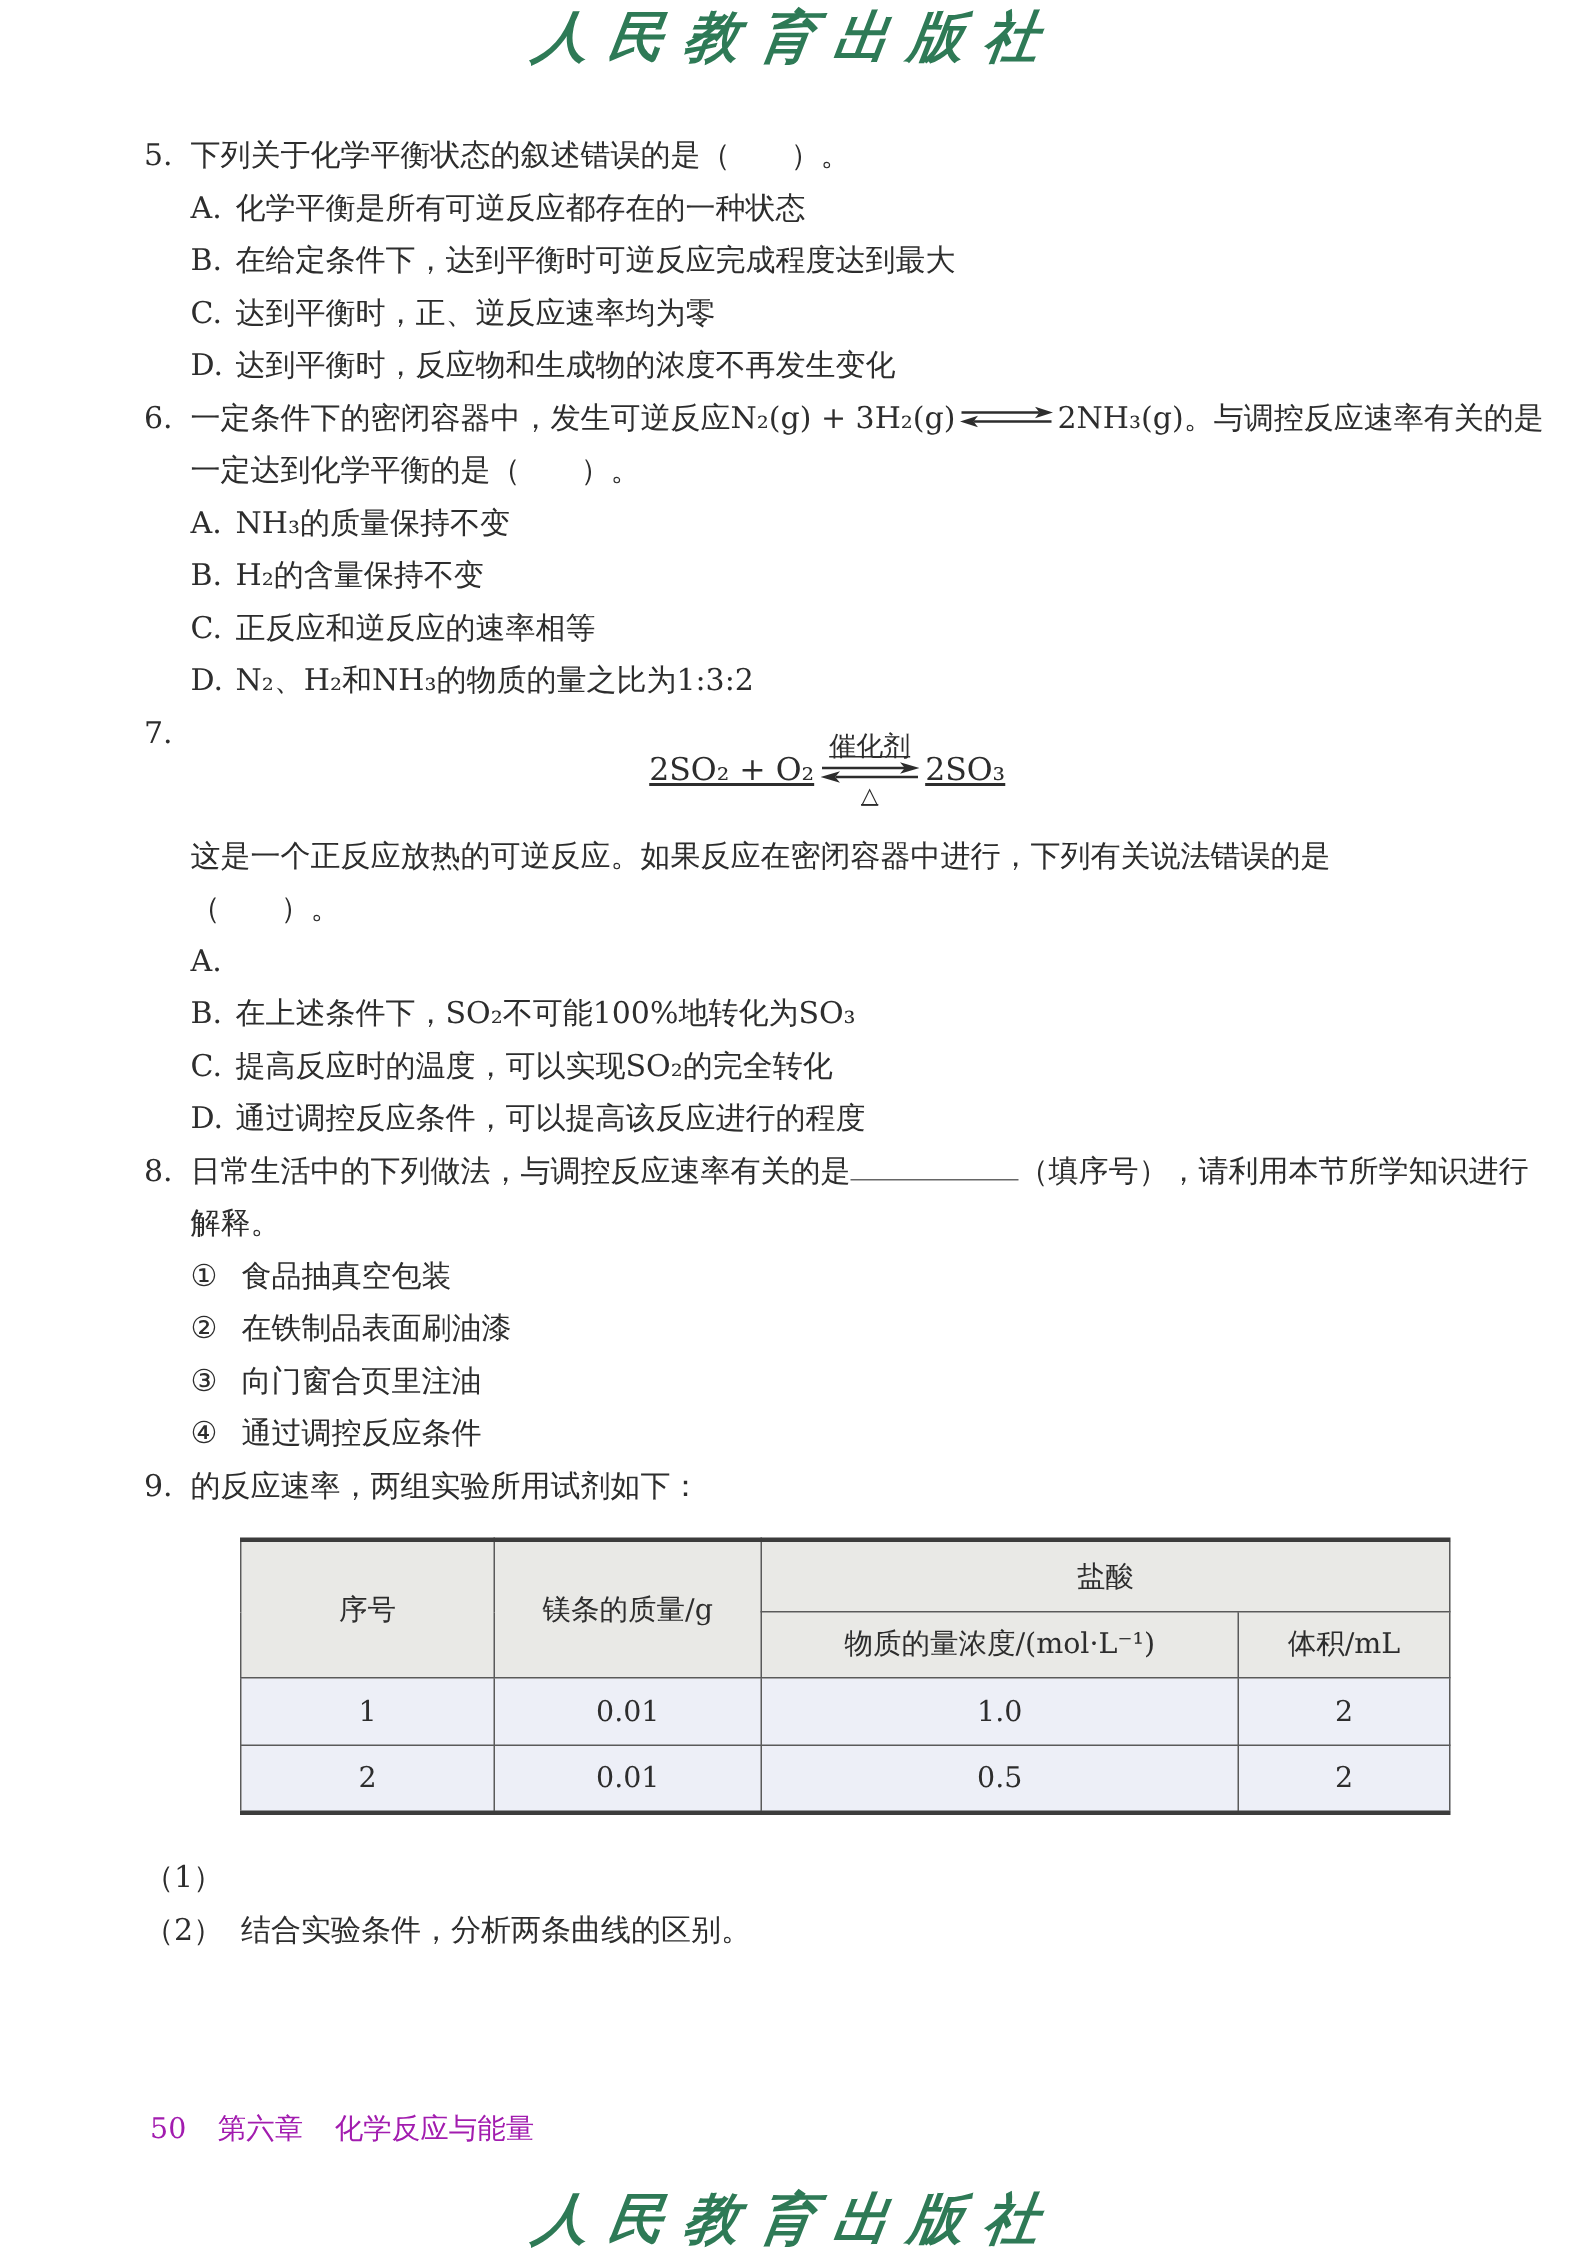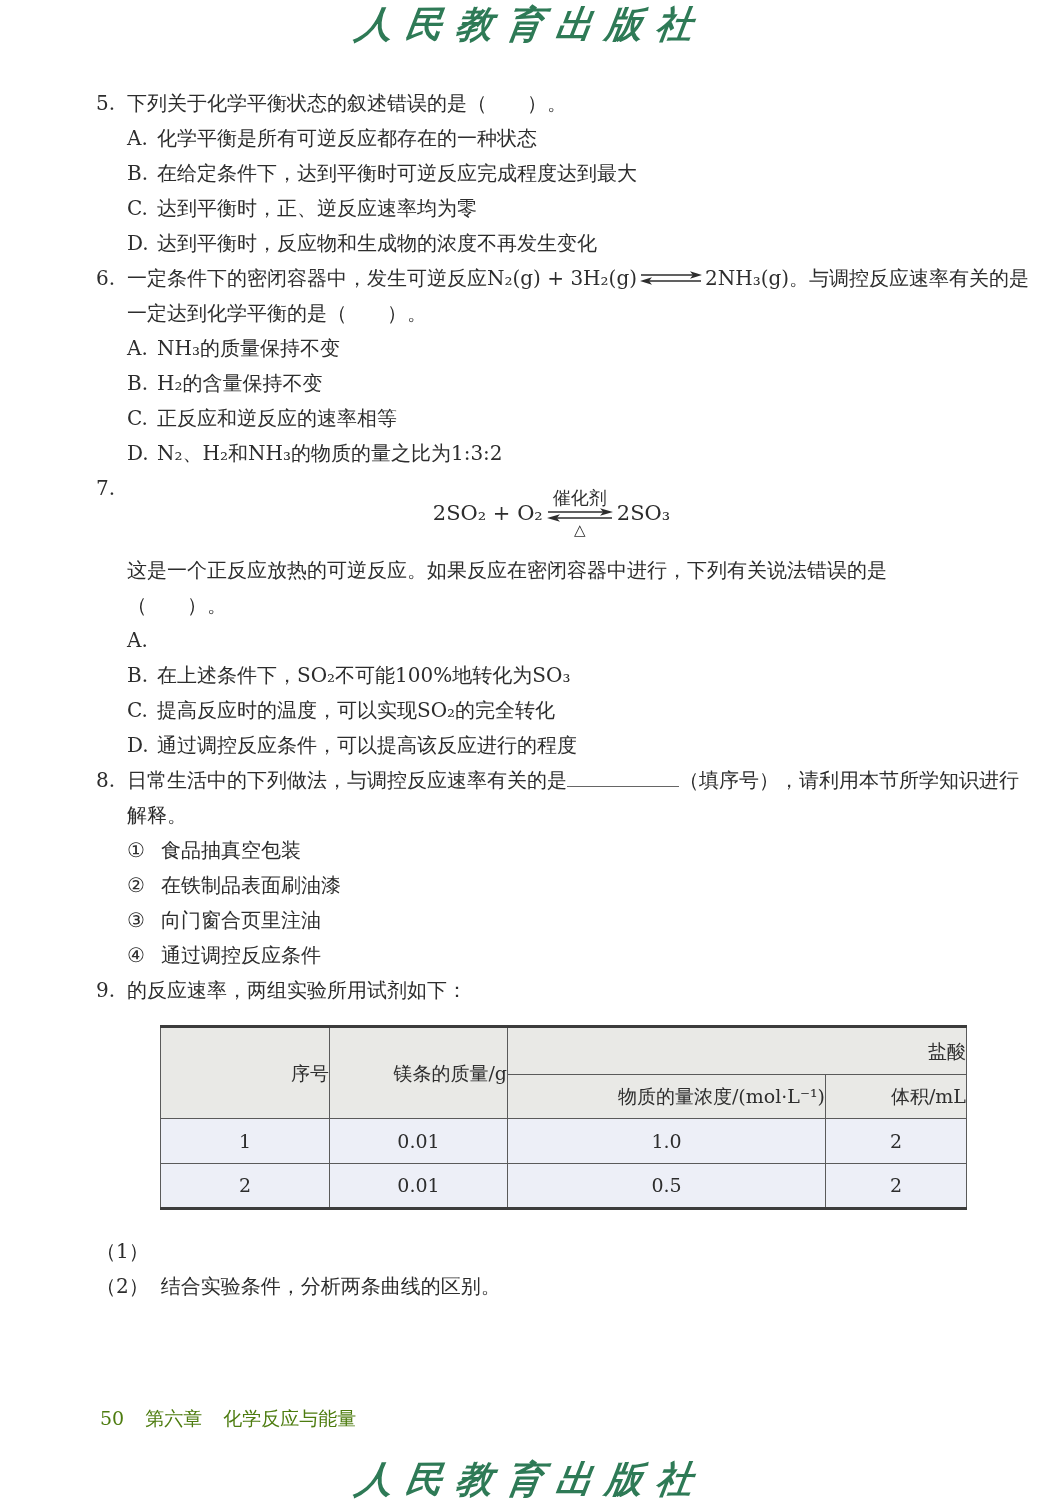--- a/index.html
+++ b/index.html
@@ -29,45 +29,46 @@
   .opt-label { flex:0 0 30px; }
   .item-label { flex:0 0 34px; }
   .blank {
     display:inline-block; width:112px; height:20px;
     border-bottom:1.5px solid #666; vertical-align:baseline;
   }
   .equil-inline { vertical-align:middle; margin:0 3px 3px 3px; }
   .eq-block {
     height:80px; display:flex; align-items:center; justify-content:center;
     margin:2px 0 0 0;
+    text-decoration:underline;
   }
   .eq-side { font-size:21px; }
   .eq-mid {
     display:inline-flex; flex-direction:column; align-items:center;
     margin:0 4px;
   }
   .eq-above { font-size:18px; line-height:20px; }
   .eq-below { font-size:15px; line-height:17px; }
   .reagents-table {
     border-collapse:collapse; margin:17px 0 24px 33px;
     width:806px; table-layout:fixed;
     border-top:3px solid #3c3c3c; border-bottom:3px solid #3c3c3c;
     font-size:19px; text-align:center;
   }
   .reagents-table td { border:1px solid #5a5a5a; padding:0; }
-  .reagents-table .th { background:#e9e9e6;text-align:right; }
+  .reagents-table .th { background:#e9e9e6; }
   .reagents-table .datarow td { background:#edeff7; }
   .rt-r1 { height:48px; }
   .rt-r2 { height:44px; }
   .datarow { height:45px; }
   .subq { display:flex; margin-left:-31px; }
   .subq-label { margin-right:12px; white-space:nowrap; }
   .after-table { line-height:35px; }
   .footer {
-    position:absolute; left:100px; top:1406px; font-size:19px; color:#4d7c0f;
+    position:absolute; left:100px; top:1406px; font-size:19px; color:#a21caf;
   }
   .footer span { margin-right:21px; }
   svg.arr { display:inline-block; }
 </style>
 </head>
 <body>
 
 <div class="logo-wrap logo-top">
   <span class="logo-text">人民教育出版社</span>
 </div>

